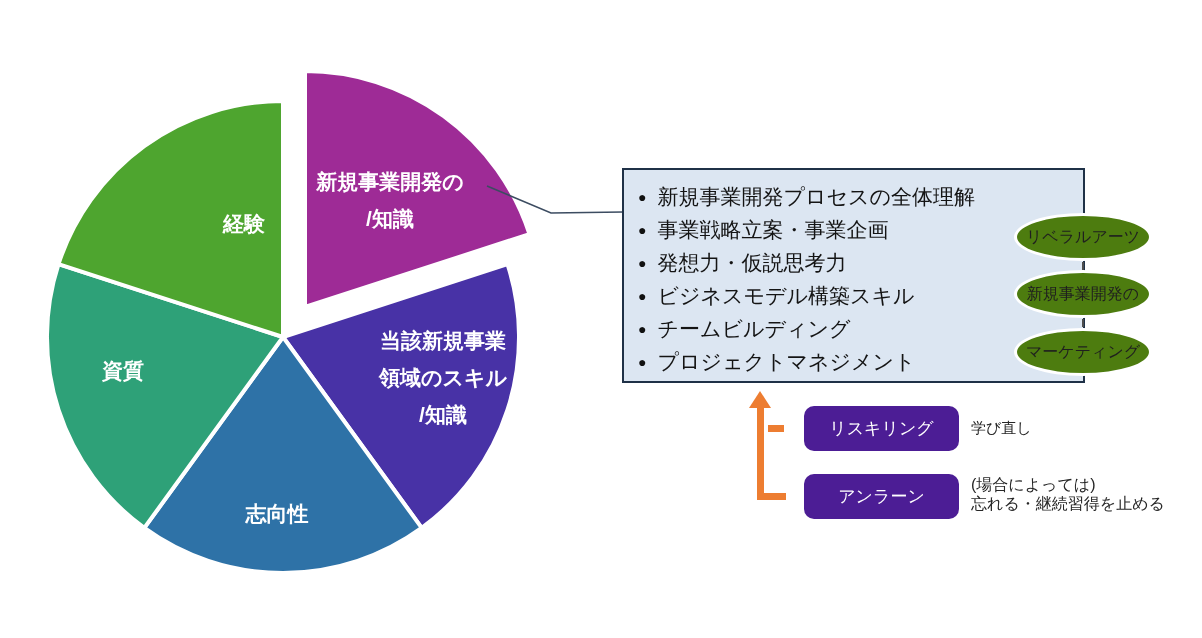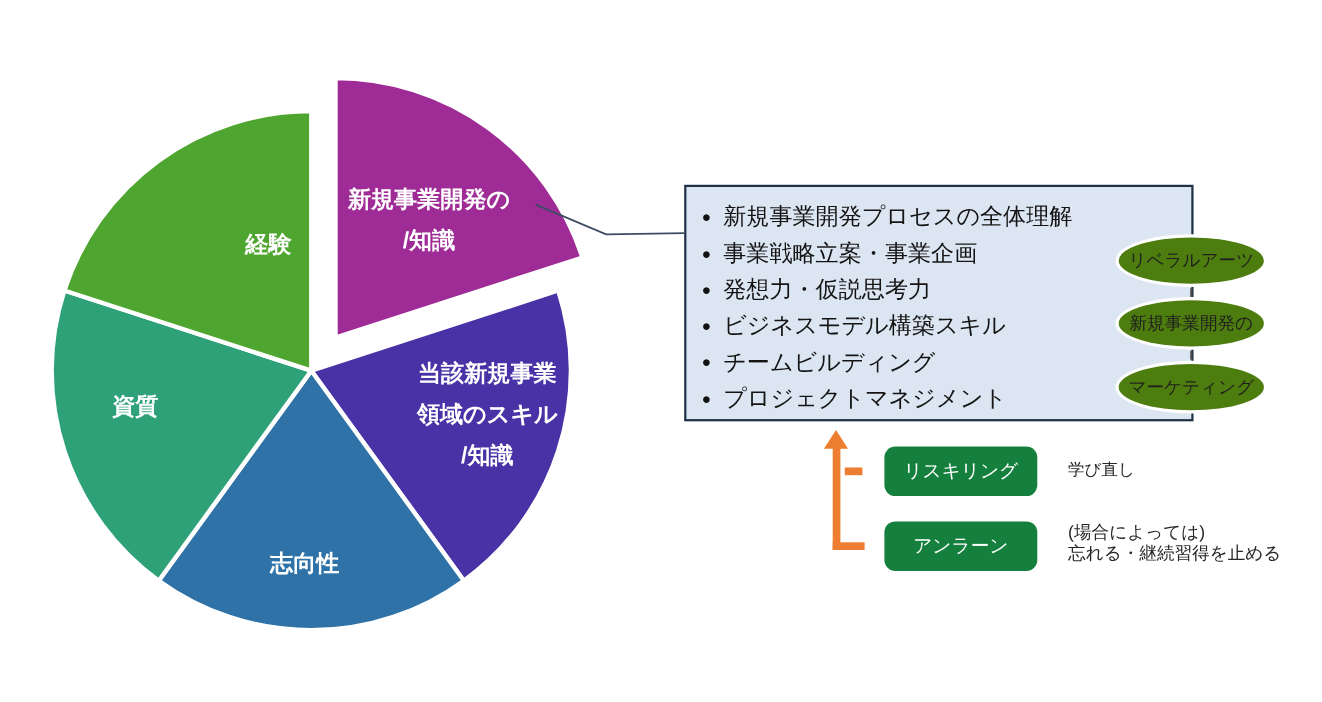--- a/index.html
+++ b/index.html
@@ -29,21 +29,21 @@
   
   .badge {
     position:absolute; left:1014px; width:138px; height:48px; box-sizing:border-box;
     border:3px solid #ffffff; border-radius:50%; background:#4d7c0f;
     display:flex; align-items:center; justify-content:center;
     font-size:16px; color:#1f1f1f; z-index:3; white-space:nowrap;
   }
   .dash-v { position:absolute; left:1082px; width:2px; height:8px; background:#4d4d4d; z-index:2; }
   
   .action-box {
-    position:absolute; left:804px; width:139px; height:45px; background:#15803d;
+    position:absolute; left:804px; width:155px; height:45px; background:#4c1d95;
     border-radius:10px; color:#ffffff; font-size:17px;
     display:flex; align-items:center; justify-content:center; white-space:nowrap;
   }
   .note { position:absolute; left:971px; color:#262626; white-space:pre-line; }
   .note-single { font-size:15px; line-height:22px; }
   .note-multi  { font-size:16px; line-height:19px; }
   
   .arrow-head { position:absolute; left:749px; top:391px; width:0; height:0;
     border-left:11px solid transparent; border-right:11px solid transparent;
     border-bottom:17px solid #ed7d31; }

